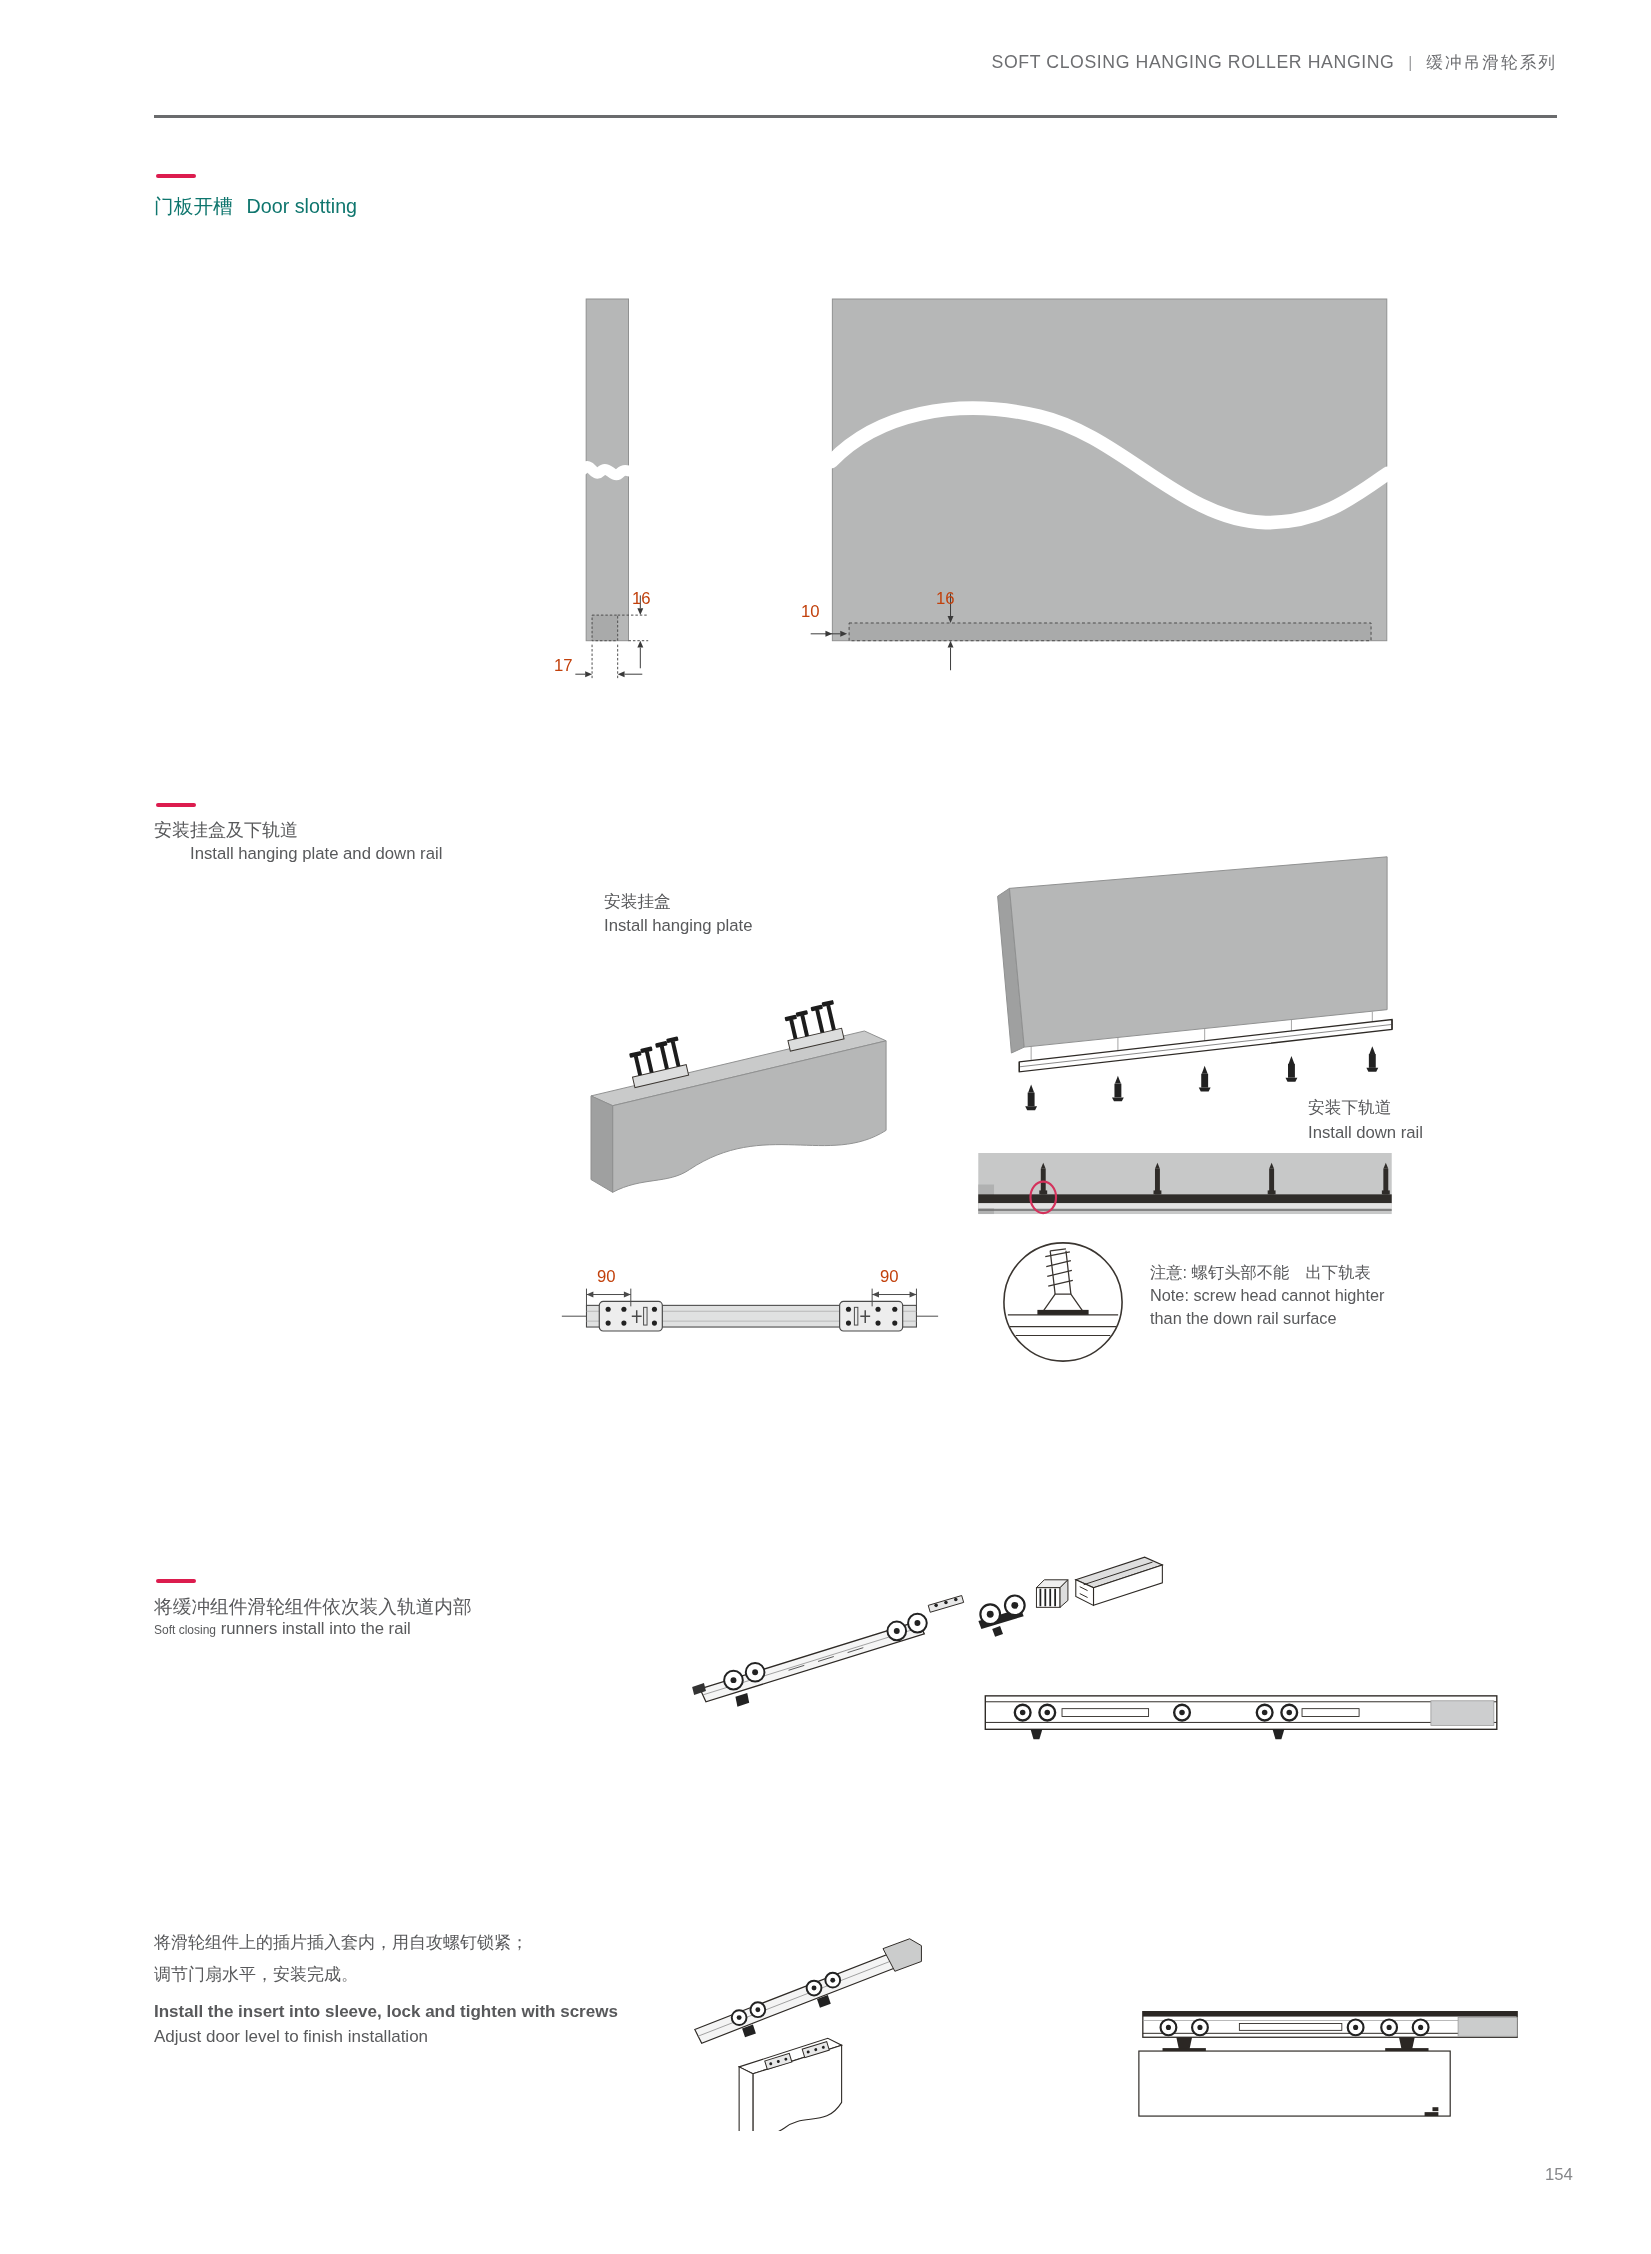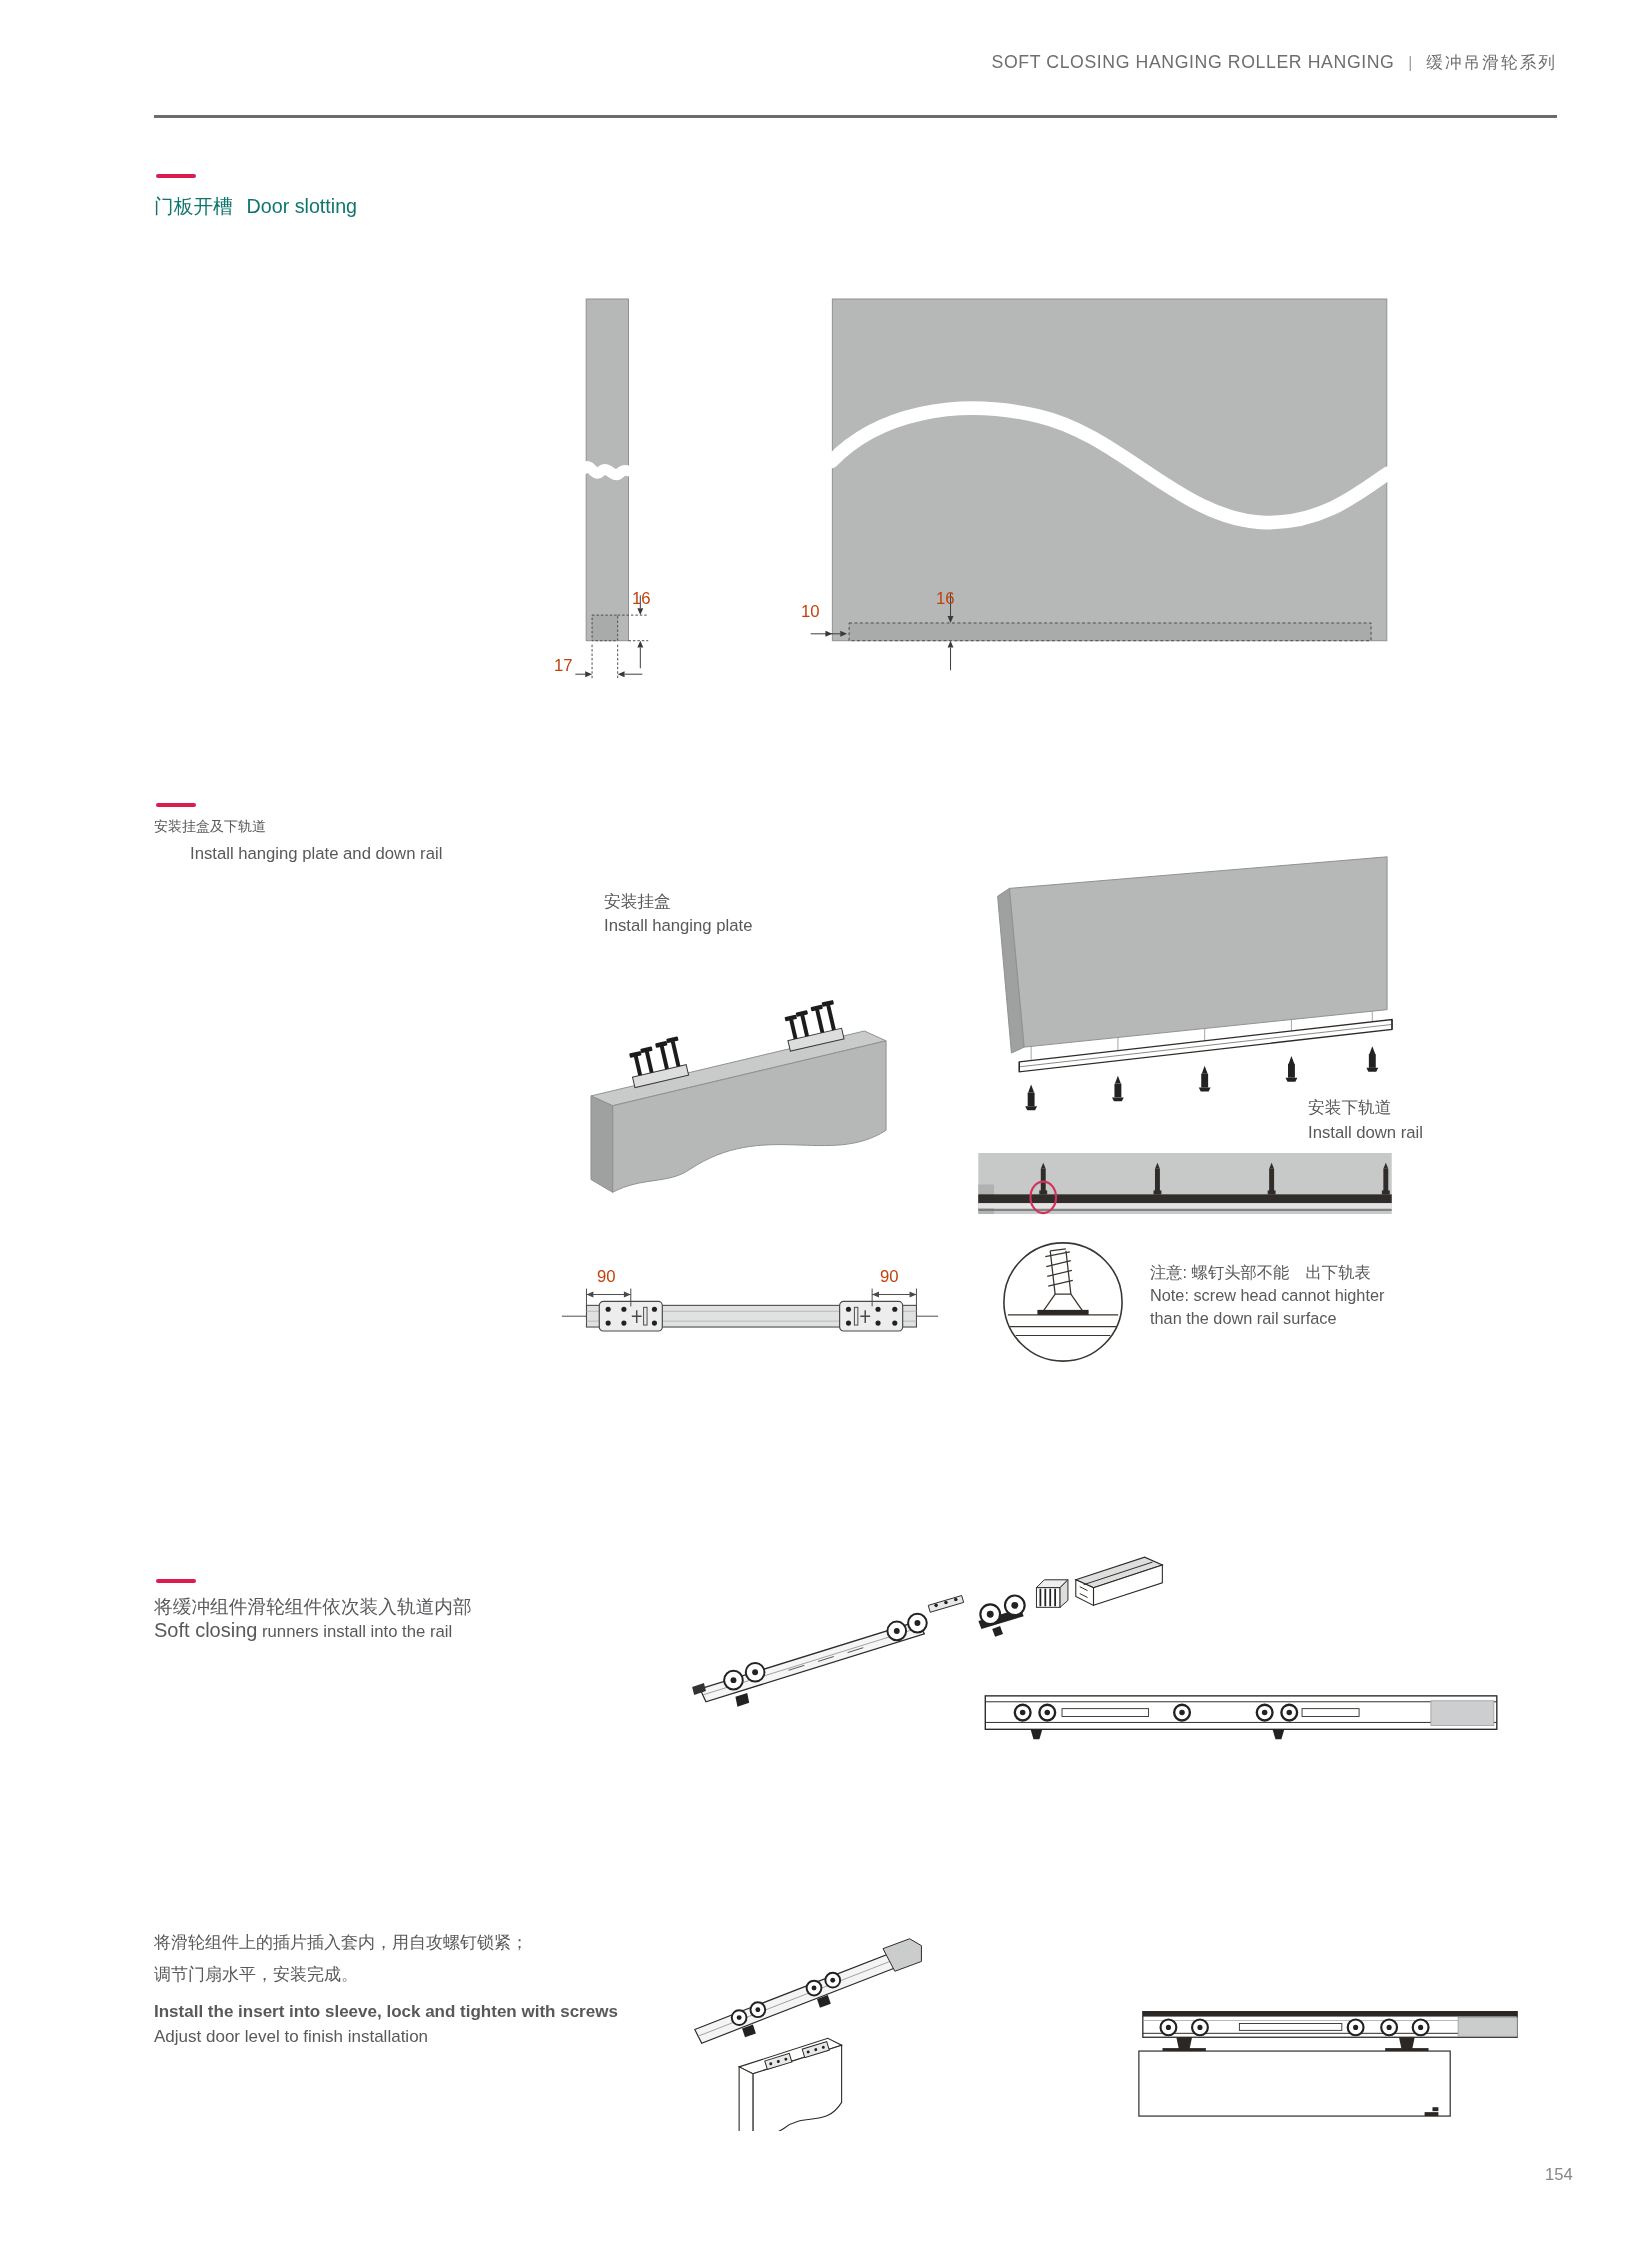--- a/index.html
+++ b/index.html
@@ -8,24 +8,24 @@
   .abs{position:absolute;}
   .nw{white-space:nowrap;}
   .hdr{display:flex;align-items:baseline;color:#6d6e71;}
   .hdr .en{font-size:17.7px;letter-spacing:0.6px;}
   .hdr .pipe{margin:0 13.8px;color:#9d9ea0;font-size:15.8px;}
   .hdr .zh{font-size:16.7px;letter-spacing:2px;}
   .rule{height:3px;background:#6a6b6d;}
   .dash{width:40px;height:3.9px;border-radius:2px;}
   .sec-title{font-size:19.7px;color:#0f766e;}
   .sec-title .gap{display:inline-block;width:13.8px;}
-  .h18{font-size:14px;}
+  .h18{font-size:18px;}
   .h17{font-size:16.7px;line-height:24.6px;margin-left:36px;}
   .h17b{font-size:17px;line-height:24.6px;}
-  .lead{font-size:20px;text-align:center;}
+  .lead{font-size:12px;text-align:center;}
   .dim{font-size:16.7px;color:#c2410c;}
   .note{font-size:16.3px;line-height:23px;}
   .pageno{font-size:16.7px;color:#86878a;}
   svg{display:block;}
 </style>
 </head>
 <body>
 
 <div class="page">
 

